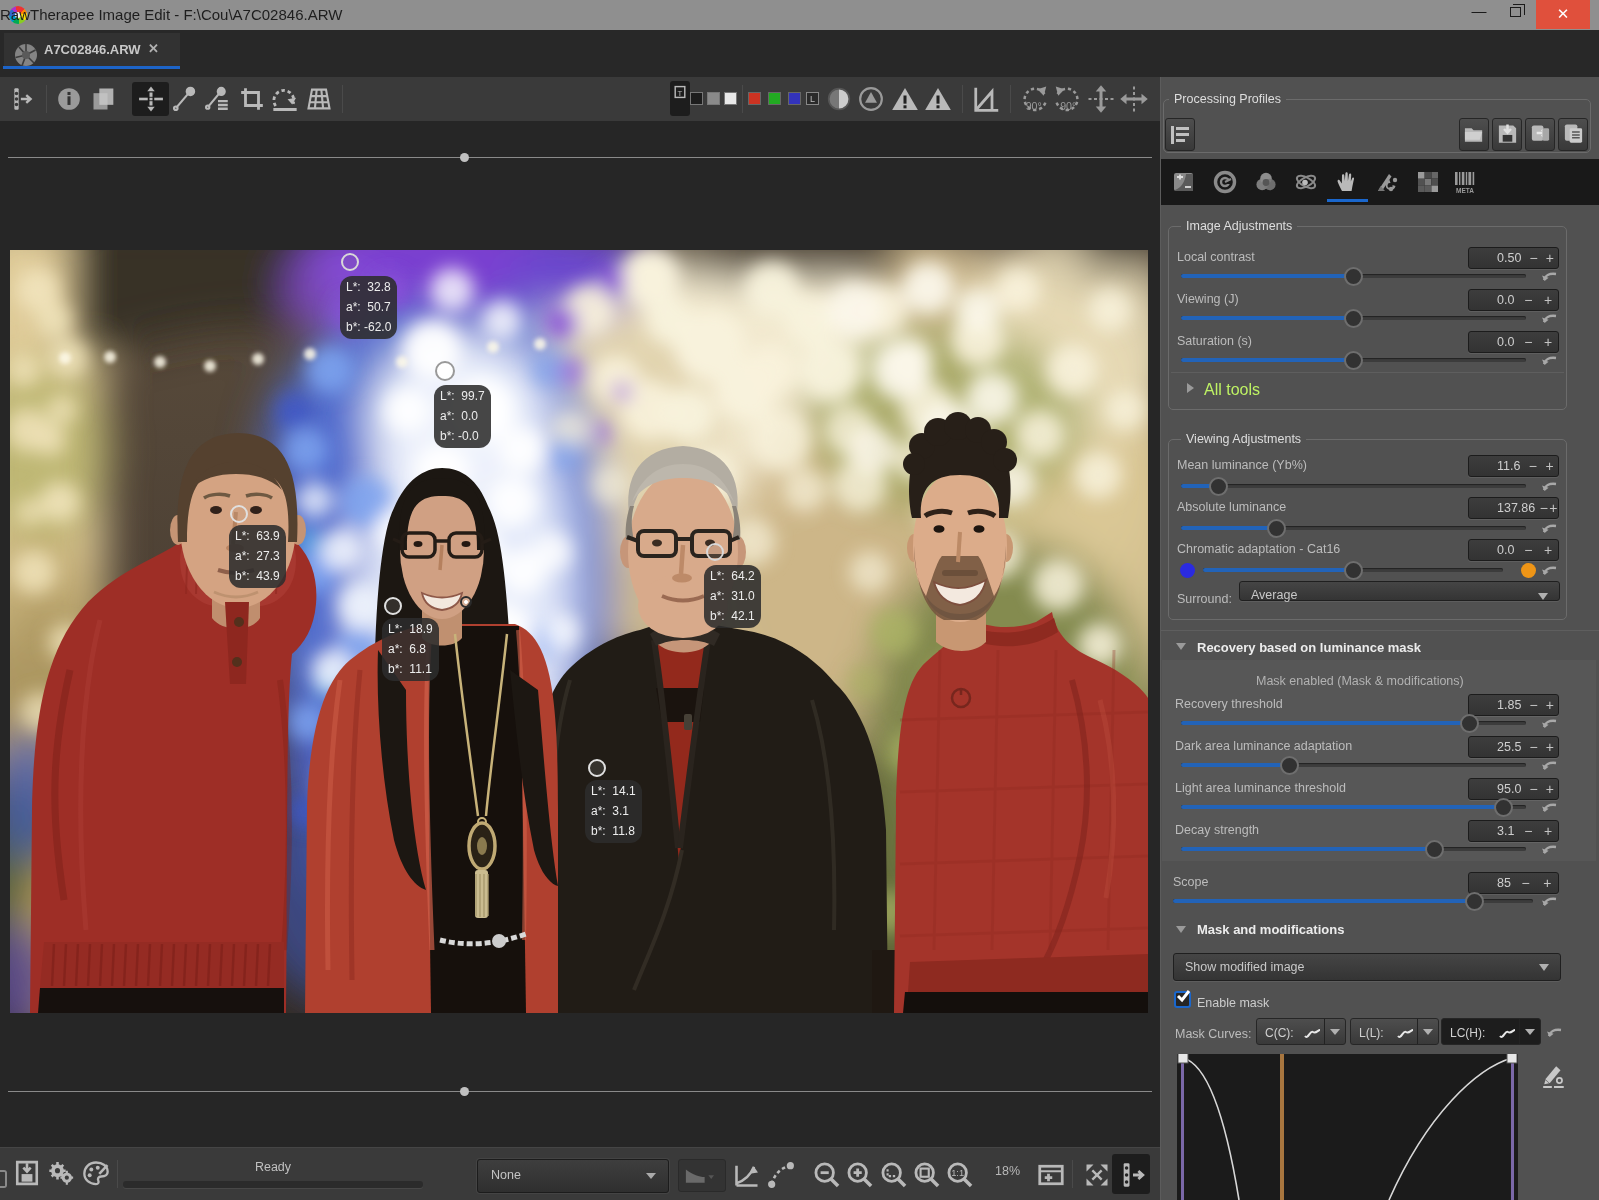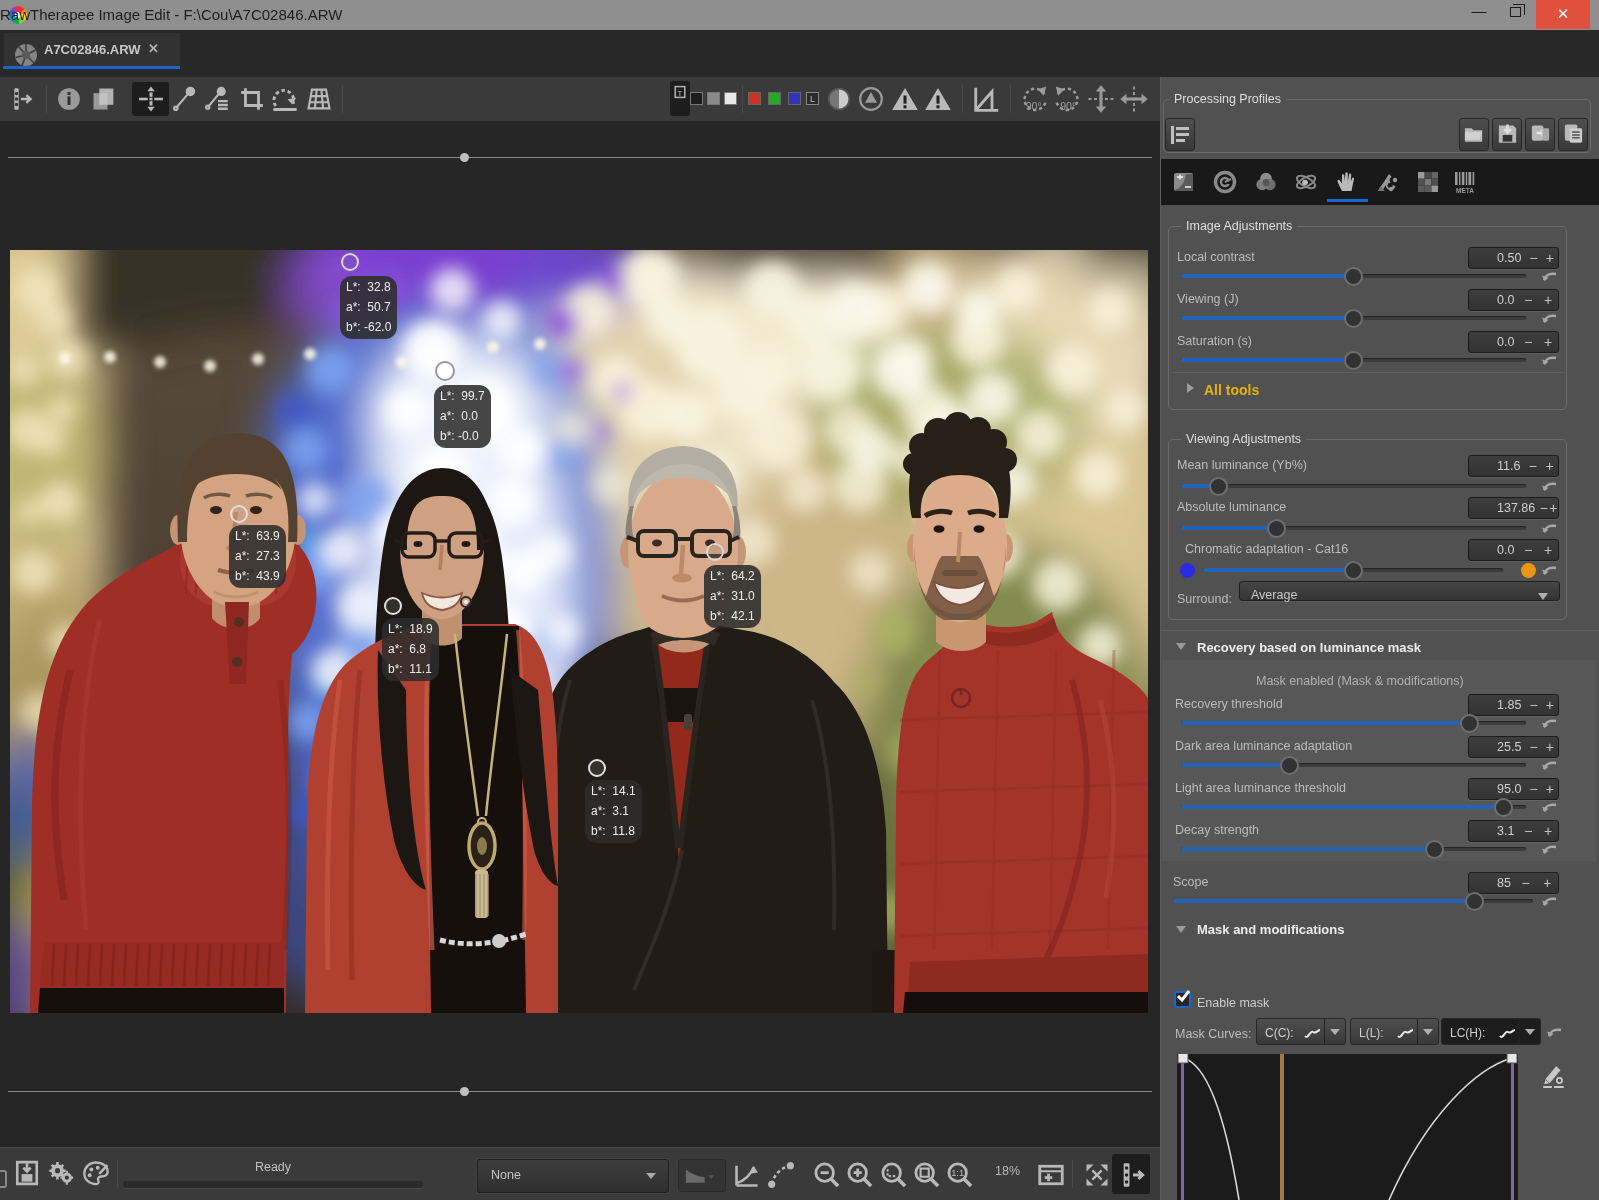--- a/index.html
+++ b/index.html
@@ -876,21 +876,21 @@
       </div>
       <div class="track" style="left:20px;top:281px;width:345px"></div>
       <div class="fill" style="left:20px;top:281px;width:172px"></div>
       <div class="thumb" style="left:183px;top:274px"></div>
       <div class="undo" style="left:380px;top:277px"><svg width="17" height="13" viewBox="0 0 17 13">
           <path d="M15 3 C8 2 4 5 3 9" stroke="#a8a8a8" stroke-width="2.4" fill="none"></path>
           <path d="M1 4.5 l2.6 5.6 4-3.4z" fill="#a8a8a8"></path>
         </svg></div>
       <div class="abs" style="left:10px;top:295px;width:393px;height:1px;background:#5e5e5e"></div>
       <div class="hdrtri" style="left:26px;top:306px;border-top:none;border-left:7px solid #9a9a9a;border-right:5px solid transparent;border-top:5px solid transparent;border-bottom:5px solid transparent"></div>
-      <div class="abs" style="left:43px;top:304px"><span style="font-size:14px;font-weight:bold;color:#eab308">All tools</span></div>
+      <div class="abs" style="left:43px;top:304px"><span style="font-size:16px;font-weight:normal;color:#bef264">All tools</span></div>
       <div class="fieldset" style="left:7px;top:362px;width:399px;height:181px"></div>
       <div class="legend" style="left:20px;top:355px">Viewing Adjustments</div>
       <div class="slabel" style="left:16px;top:381px">Mean luminance (Yb%)</div>
       <div class="valbox" style="left:307px;top:378px">
         <span class="v">11.6</span>
         <span class="m">−</span>
         <span class="p">+</span>
       </div>
       <div class="track" style="left:20px;top:407px;width:345px"></div>
       <div class="fill" style="left:20px;top:407px;width:37px"></div>
@@ -905,21 +905,21 @@
         <span class="m">−</span>
         <span class="p">+</span>
       </div>
       <div class="track" style="left:20px;top:449px;width:345px"></div>
       <div class="fill" style="left:20px;top:449px;width:95px"></div>
       <div class="thumb" style="left:106px;top:442px"></div>
       <div class="undo" style="left:380px;top:445px"><svg width="17" height="13" viewBox="0 0 17 13">
           <path d="M15 3 C8 2 4 5 3 9" stroke="#a8a8a8" stroke-width="2.4" fill="none"></path>
           <path d="M1 4.5 l2.6 5.6 4-3.4z" fill="#a8a8a8"></path>
         </svg></div>
-      <div class="slabel" style="left:24px;top:465px">Chromatic adaptation - Cat16</div>
+      <div class="slabel" style="left:16px;top:465px">Chromatic adaptation - Cat16</div>
       <div class="valbox" style="left:307px;top:462px">
         <span class="v">0.0</span>
         <span class="m">−</span>
         <span class="p">+</span>
       </div>
       <div class="track" style="left:42px;top:491px;width:300px"></div>
       <div class="fill" style="left:42px;top:491px;width:150px"></div>
       <div class="thumb" style="left:183px;top:484px"></div>
       <div class="undo" style="left:380px;top:487px"><svg width="17" height="13" viewBox="0 0 17 13">
           <path d="M15 3 C8 2 4 5 3 9" stroke="#a8a8a8" stroke-width="2.4" fill="none"></path>
@@ -997,20 +997,24 @@
       </div>
       <div class="track" style="left:12px;top:822px;width:360px"></div>
       <div class="fill" style="left:12px;top:822px;width:301px"></div>
       <div class="thumb" style="left:304px;top:815px"></div>
       <div class="undo" style="left:380px;top:818px"><svg width="17" height="13" viewBox="0 0 17 13">
           <path d="M15 3 C8 2 4 5 3 9" stroke="#a8a8a8" stroke-width="2.4" fill="none"></path>
           <path d="M1 4.5 l2.6 5.6 4-3.4z" fill="#a8a8a8"></path>
         </svg></div>
       <div class="hdrtri" style="left:15px;top:849px"></div>
       <div class="hdr" style="left:36px;top:845px">Mask and modifications</div>
+      <div class="ddown" style="left:12px;top:876px;width:388px;height:28px">
+        <span style="top:6px">Show modified image</span>
+        <b style="top:10px"></b>
+      </div>
       <div class="abs" style="left:13px;top:914px;width:17px;height:17px;background:#262626;border:2px solid #1a67cd;border-radius:3px"></div>
       <div class="abs" style="left:15px;top:912px"><svg width="15" height="15" viewBox="0 0 15 15">
           <path d="M2 7 L6 11 L13 2" stroke="#fff" stroke-width="3" fill="none"></path>
         </svg></div>
       <div class="abs" style="left:36px;top:916px"><span style="font-size:12.5px;color:#cccccc">Enable mask</span></div>
       <div class="abs" style="left:14px;top:947px"><span class="slabel" style="position:static">Mask Curves:</span></div>
       <div class="btn" style="left:95px;top:941px;width:90px;height:27px;"></div>
       <div class="abs" style="left:104px;top:946px"><span style="font-size:12px;color:#d0d0d0">C(C):</span></div>
       <div class="abs" style="left:143px;top:949px"><svg width="17" height="12" viewBox="0 0 17 12">
           <path d="M1 8 C4 12 6 2 9 4 C12 6 14 2 16 2" stroke="#e8e8e8" stroke-width="2" fill="none"></path>

